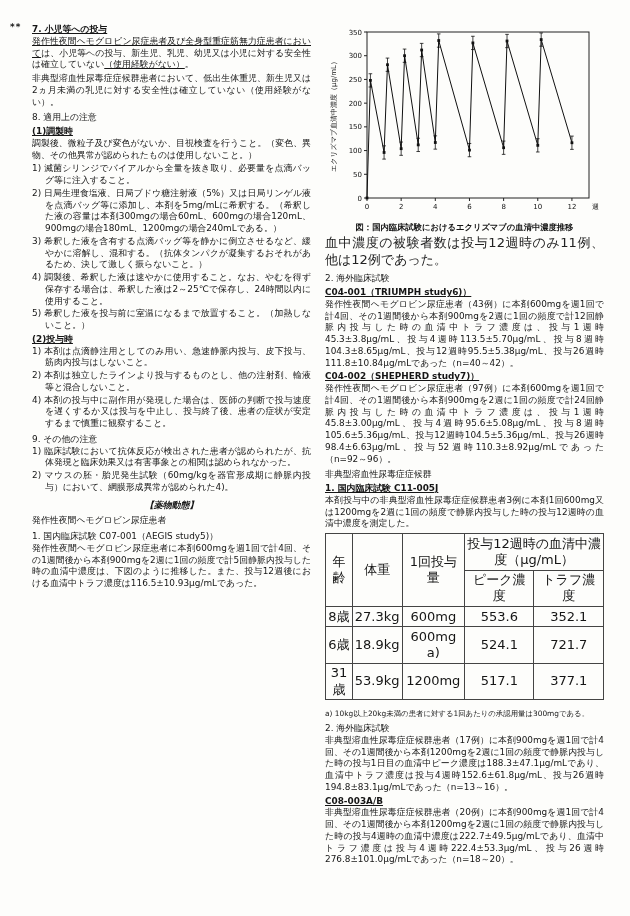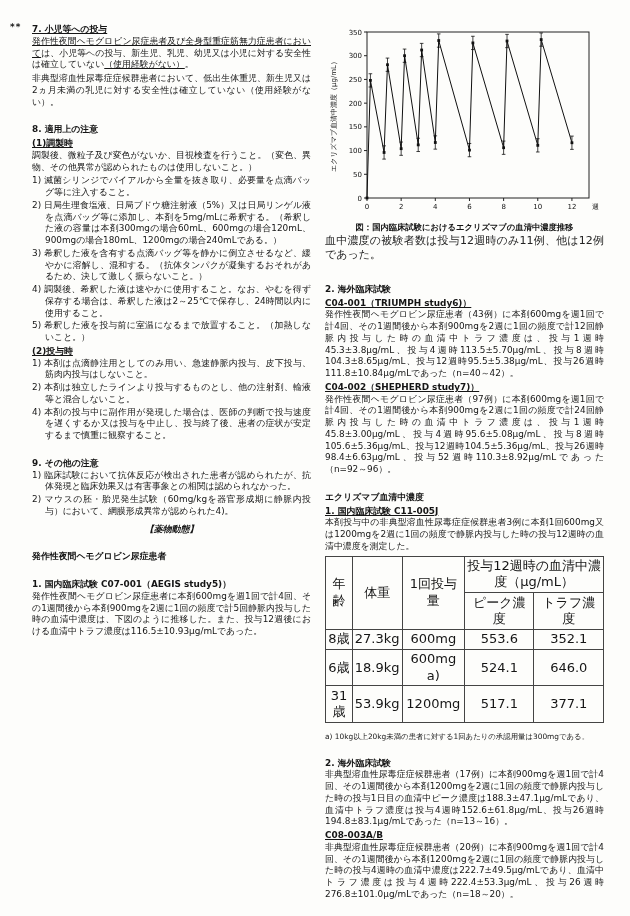--- a/index.html
+++ b/index.html
@@ -2,31 +2,31 @@
 <html><head>
 <meta charset="utf-8">
 <style>
   html,body{margin:0;padding:0;background:#ddd;}
   .page{width:630px;height:916px;background:#fdfdfb;margin:0 auto;box-sizing:border-box;
         padding:24px 26px 8px 32px;overflow:hidden;position:relative;
         font-family:"DejaVu Sans",sans-serif;color:#151515;font-size:8.9px;line-height:1.32;}
   .cols{display:flex;gap:14px;}
   .col{width:50%;min-width:0;text-align:justify;}
   p{margin:0 0 2px;}
-  .h{font-weight:bold;margin-top:16px;}
+  .h{font-weight:normal;margin-top:4px;}
   .h2{font-weight:bold;margin-top:2px;text-decoration:underline;}
   .hc{font-weight:bold;text-align:center;margin-top:6px;font-style:italic;}
   .u{text-decoration:underline;}
   .li{padding-left:13px;text-indent:-13px;margin-bottom:1px;}
   .s7head{position:relative;font-weight:bold;}
   .rev{position:absolute;left:-22px;top:-2px;font-weight:bold;letter-spacing:1px;}
   .figure{margin-bottom:4px;}
   .chartbox{display:flex;justify-content:center;}
   .figcap{text-align:center;font-weight:bold;font-size:8.3px;margin-top:2px;}
-  .fignote{font-size:11px;color:#222;margin:1px 0 21px;}
+  .fignote{font-size:13px;color:#222;margin:1px 0 5px;}
   table{border-collapse:collapse;width:100%;margin:3px 0 9px;font-size:13px;line-height:1.25;}
   th,td{border:1px solid #444;padding:1.5px 2px;text-align:center;font-weight:normal;}
   .tfoot{font-size:7.4px;margin-bottom:3px;}
   svg text{font-family:"DejaVu Sans",sans-serif;}
 </style>
 </head>
 <body>
 
 <div class="page">
   <div class="cols">
@@ -171,21 +171,21 @@
         <div class="figcap">図：国内臨床試験におけるエクリズマブの血清中濃度推移</div>
         <div class="fignote">血中濃度の被験者数は投与12週時のみ11例、他は12例であった。</div>
       </div>
 
       <div class="h">2. 海外臨床試験</div>
       <div class="h2">C04-001（TRIUMPH study6)）</div>
       <p>発作性夜間ヘモグロビン尿症患者（43例）に本剤600mgを週1回で計4回、その1週間後から本剤900mgを2週に1回の頻度で計12回静脈内投与した時の血清中トラフ濃度は、投与1週時45.3±3.8μg/mL、投与4週時113.5±5.70μg/mL、投与8週時104.3±8.65μg/mL、投与12週時95.5±5.38μg/mL、投与26週時111.8±10.84μg/mLであった（n=40～42）。</p>
       <div class="h2">C04-002（SHEPHERD study7)）</div>
       <p>発作性夜間ヘモグロビン尿症患者（97例）に本剤600mgを週1回で計4回、その1週間後から本剤900mgを2週に1回の頻度で計24回静脈内投与した時の血清中トラフ濃度は、投与1週時45.8±3.00μg/mL、投与4週時95.6±5.08μg/mL、投与8週時105.6±5.36μg/mL、投与12週時104.5±5.36μg/mL、投与26週時98.4±6.63μg/mL、投与52週時110.3±8.92μg/mLであった（n=92～96）。</p>
 
-      <div class="h">エクリズマブ血清中濃度</div>
+      <div class="h">非典型溶血性尿毒症症候群</div>
       <div class="h2">1. 国内臨床試験 C11-005J</div>
       <p>本剤投与中の非典型溶血性尿毒症症候群患者3例に本剤1回600mg又は1200mgを2週に1回の頻度で静脈内投与した時の投与12週時の血清中濃度を測定した。</p>
 
       <table>
         <thead>
           <tr>
             <th rowspan="2">年齢</th>
             <th rowspan="2">体重</th>
             <th rowspan="2">1回投与量</th>
             <th colspan="2">投与12週時の血清中濃度（μg/mL）</th>
@@ -201,21 +201,21 @@
             <td>27.3kg</td>
             <td>600mg</td>
             <td>553.6</td>
             <td>352.1</td>
           </tr>
           <tr>
             <td>6歳</td>
             <td>18.9kg</td>
             <td>600mg a)</td>
             <td>524.1</td>
-            <td>646.0</td>
+            <td>721.7</td>
           </tr>
           <tr>
             <td>31歳</td>
             <td>53.9kg</td>
             <td>1200mg</td>
             <td>517.1</td>
             <td>377.1</td>
           </tr>
         </tbody>
       </table>

